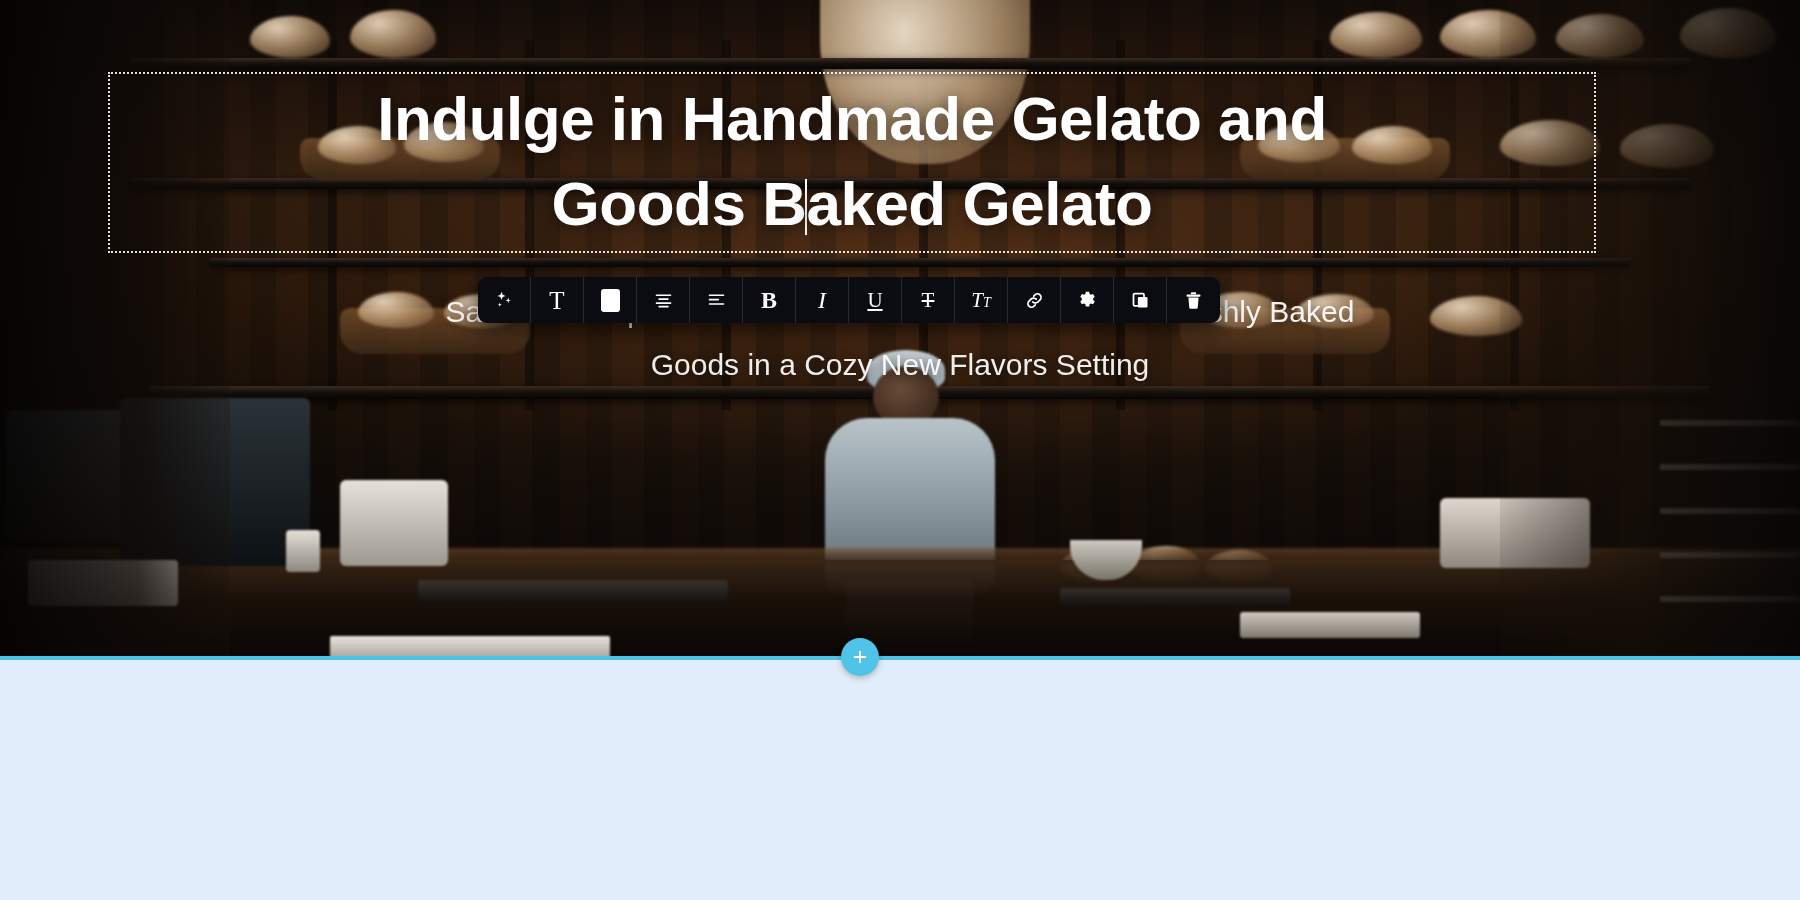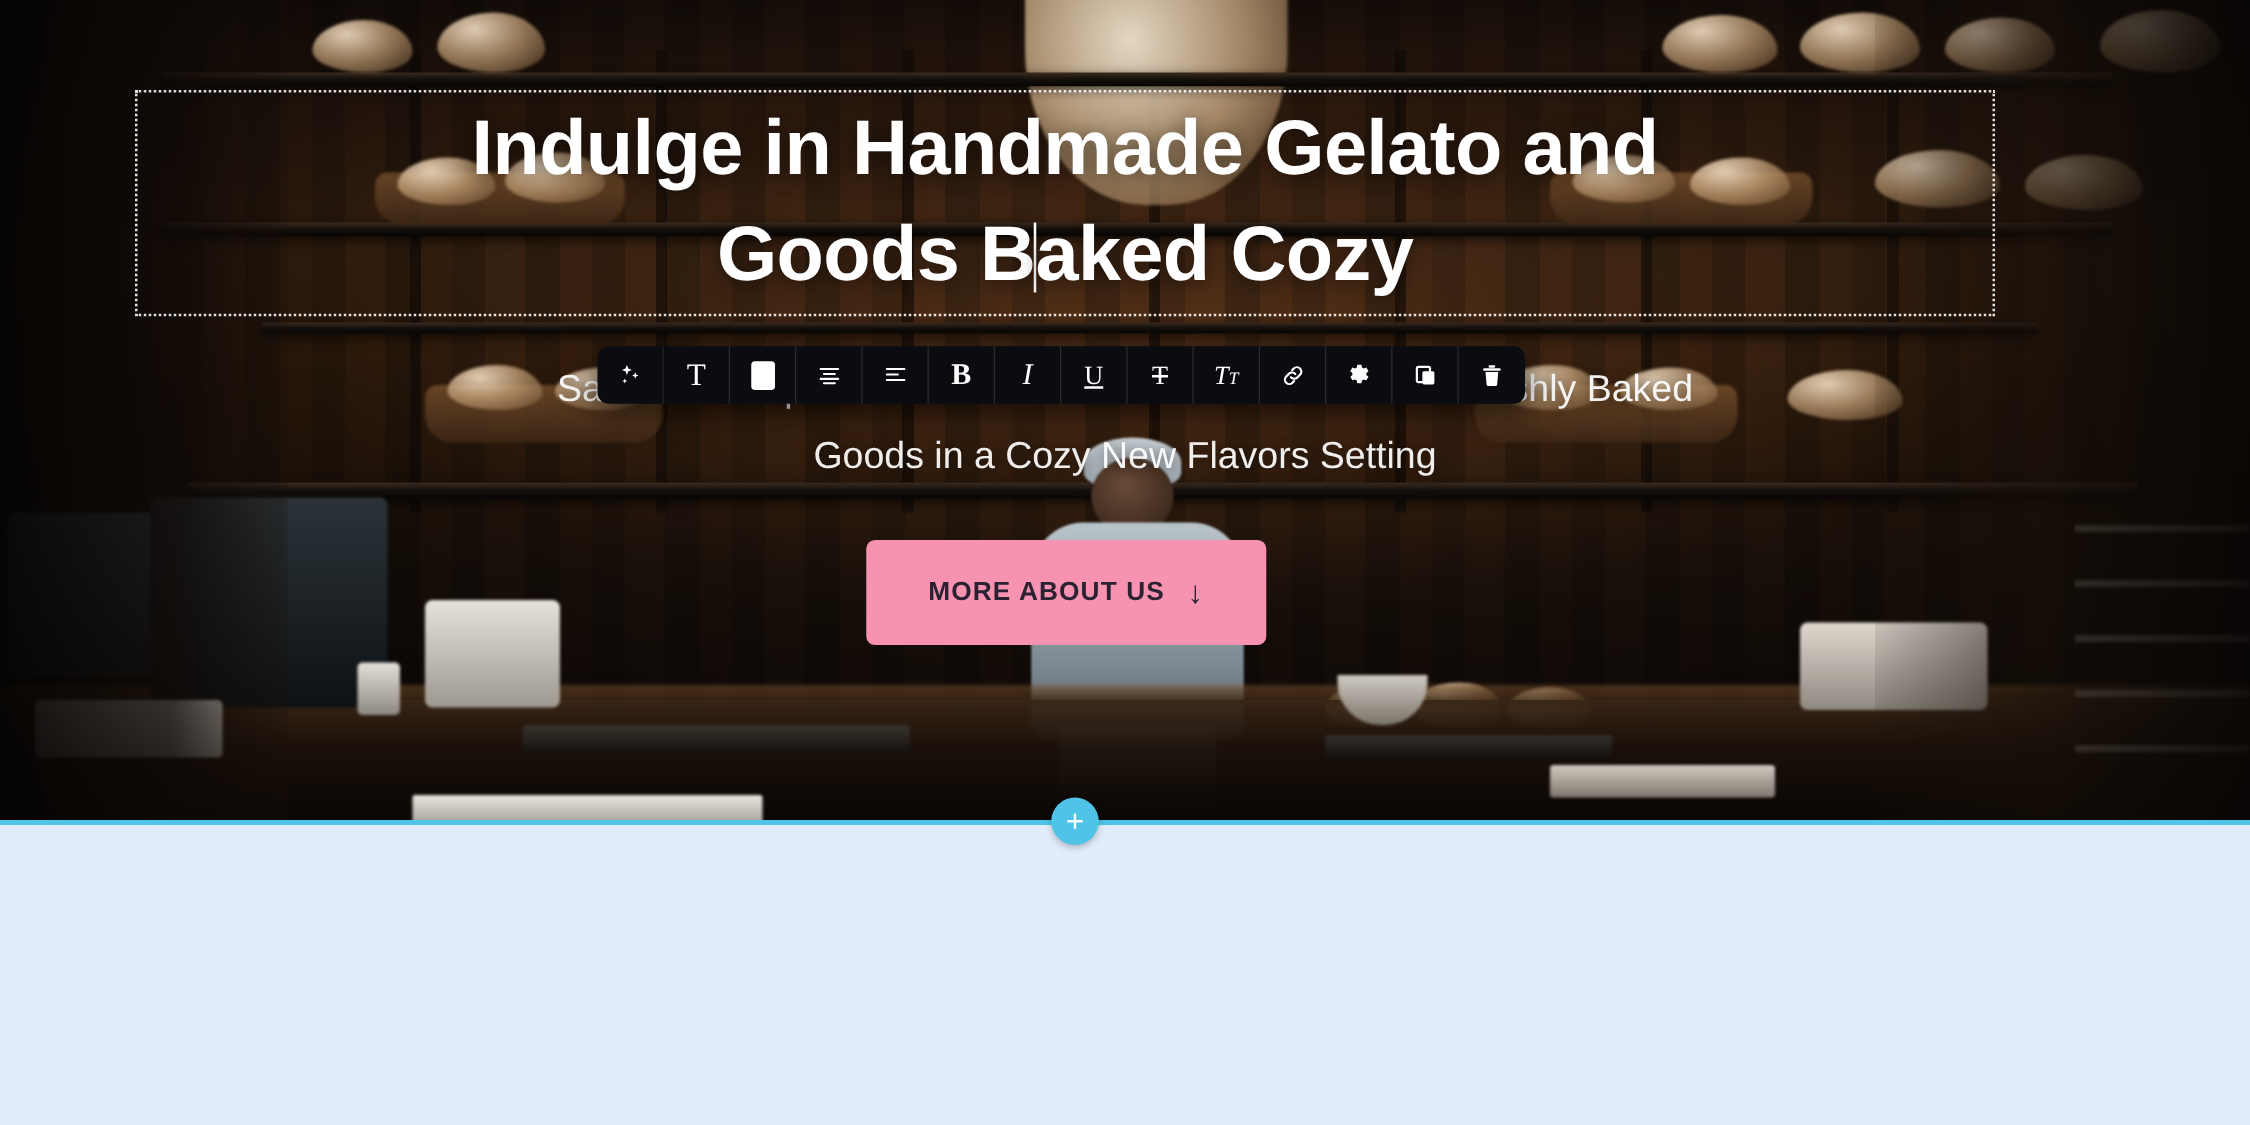--- a/index.html
+++ b/index.html
@@ -269,32 +269,28 @@
       <div class="hero-wall-left"></div>
       <div class="hero-wall-right"></div>
     </div>
 
     <div class="hero-content">
 
       <div class="selection-box"></div>
 
       <h1 class="hero-title">
         <span>Indulge in Handmade Gelato and</span><br>
-        <span>Goods B</span><span class="caret"></span><span>aked Cozy</span>
+        <span>Goods B</span><span class="caret"></span><span>aked Gelato</span>
       </h1>
 
       <p class="hero-sub">
         <span>Savor the Exquisite Flavors of Handmade Gelato and Freshly Baked</span><br>
         <span>Goods in a Cozy New Flavors Setting</span>
       </p>
 
-      <button class="hero-cta">
-        <span>MORE ABOUT US</span>
-        <span class="arrow">↓</span>
-      </button>
     </div>
   </section>
 
   <div class="toolbar">
 
     <div class="tb-btn">
       <svg width="22" height="22" viewBox="0 0 24 24" fill="#fff">
         <path d="M9.3 3.2l1.25 3.1 3.1 1.25-3.1 1.25-1.25 3.1-1.25-3.1-3.1-1.25 3.1-1.25z"></path>
         <path d="M16.6 9.6l.8 2.0 2.0.8-2.0.8-.8 2.0-.8-2.0-2.0-.8 2.0-.8z"></path>
         <path d="M7.4 15.0l.62 1.55 1.55.62-1.55.62-.62 1.55-.62-1.55-1.55-.62 1.55-.62z"></path>

